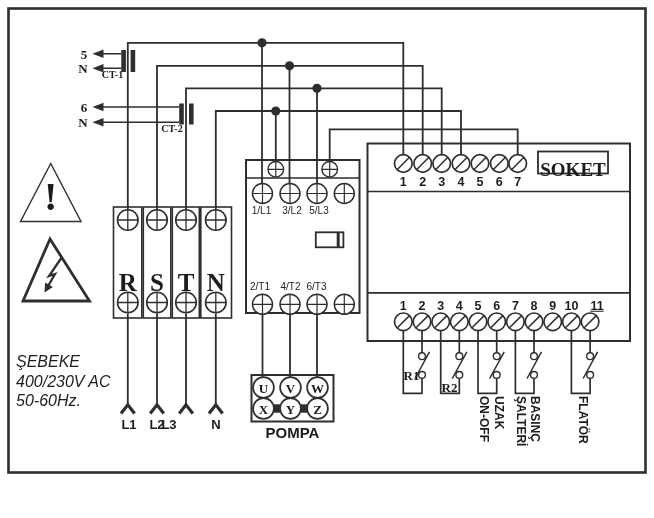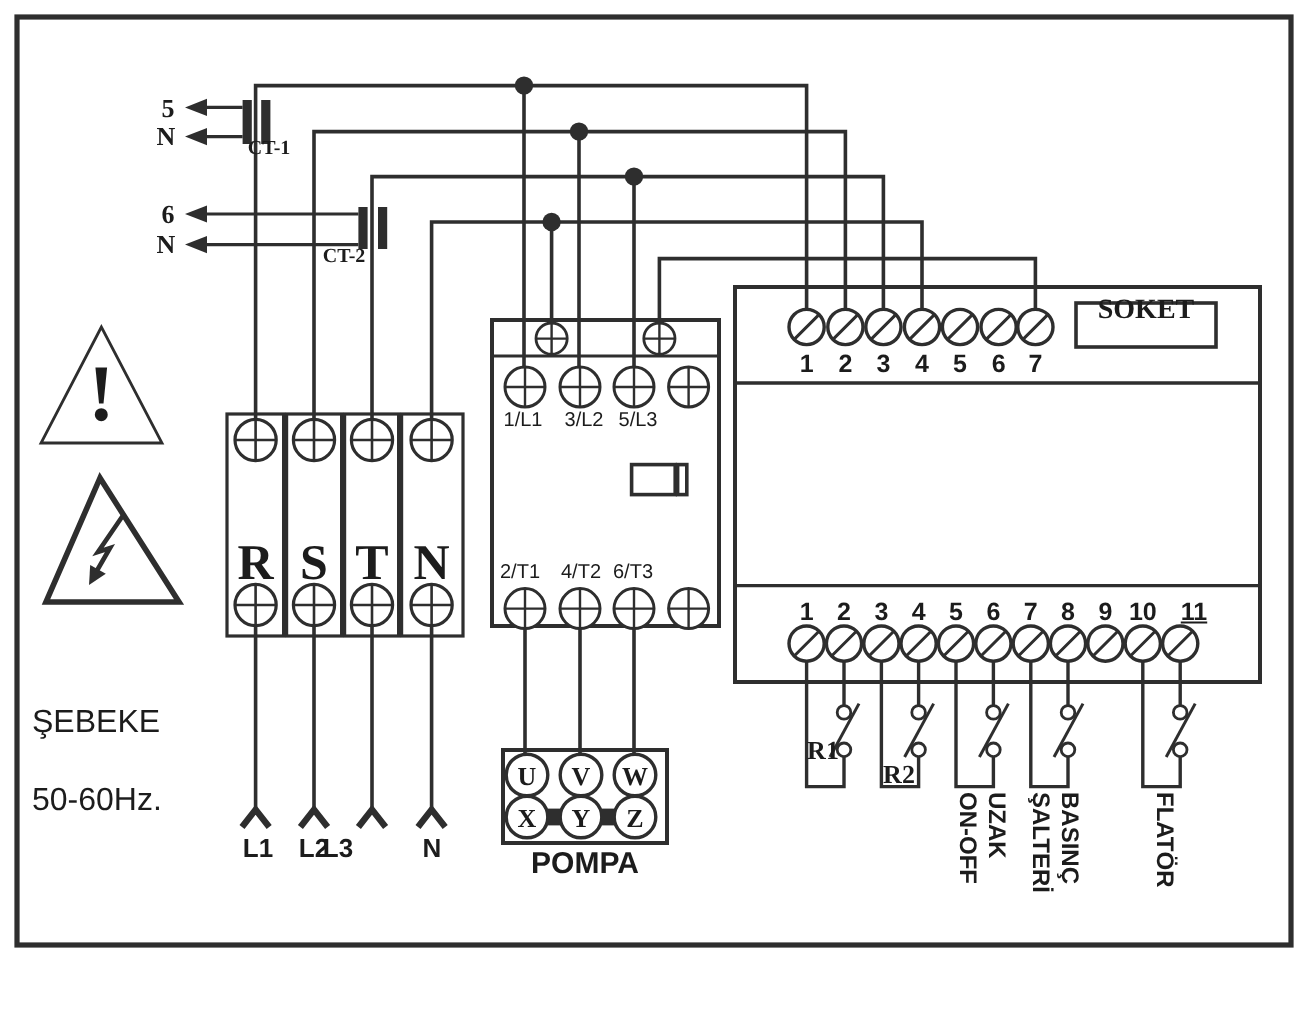--- a/index.html
+++ b/index.html
@@ -2,21 +2,21 @@
 <html><head>
 <meta charset="utf-8">
 <style>
   html,body{margin:0;padding:0;background:#fff;}
   #stage{
     position:relative;width:654px;height:518px;background:#fff;
     font-family:"Liberation Sans",sans-serif;color:#1c1c1c;overflow:hidden;
   }
   svg{position:absolute;left:0;top:0;}
   .t{position:absolute;transform:translate(-50%,-50%);white-space:nowrap;line-height:1;}
-  .tl{position:absolute;white-space:nowrap;line-height:1;}
+  .tl{position:absolute;white-space:nowrap;line-height:1;font-style:italic;}
   .serif{font-family:"Liberation Serif",serif;}
   .b{font-weight:bold;}
   .phase{font-size:25px;font-weight:bold;font-family:"Liberation Serif",serif;}
   .ctlead{font-size:13px;font-weight:bold;font-family:"Liberation Serif",serif;}
   .ctname{font-size:10px;font-weight:bold;font-family:"Liberation Serif",serif;}
   .tnum{font-size:12.5px;font-weight:bold;}
   .contlbl{font-size:10px;}
   .linelbl{font-size:13px;font-weight:bold;}
   .pumplet{font-size:13px;font-weight:bold;font-family:"Liberation Serif",serif;}
   .relaylbl{font-size:13px;font-weight:bold;font-family:"Liberation Serif",serif;}
@@ -242,26 +242,27 @@
         <circle cx="590.1" cy="374.9" r="3.4" fill="#fff" stroke-width="1.4"></circle>
       </g>
     </g>
   </g>
 </svg>
 
 <div class="t bang" style="left:50.7px;top:197px;">!</div>
 
 <div class="t ctlead" style="left:84px;top:53.5px;">5</div>
 <div class="t ctlead" style="left:83px;top:68px;">N</div>
-<div class="t ctname" style="left:112.5px;top:75px;margin-left:22px;">CT-1</div>
+<div class="t ctname" style="left:112.5px;top:75px;">CT-1</div>
 <div class="t ctlead" style="left:84px;top:106.5px;">6</div>
 <div class="t ctlead" style="left:83px;top:122px;">N</div>
 <div class="t ctname" style="left:172px;top:129px;">CT-2</div>
 
 <div class="tl supply" style="left:16px;top:352px;">ŞEBEKE</div>
+<div class="tl supply" style="left:16px;top:371.5px;">400/230V AC</div>
 <div class="tl supply" style="left:16px;top:390.5px;">50-60Hz.</div>
 
 <div class="t phase" style="left:127.8px;top:282px;">R</div>
 <div class="t phase" style="left:157px;top:282px;">S</div>
 <div class="t phase" style="left:186px;top:282px;">T</div>
 <div class="t phase" style="left:215.8px;top:282px;">N</div>
 
 <div class="t linelbl" style="left:129px;top:424px;">L1</div>
 <div class="t linelbl" style="left:157px;top:424px;">L2</div>
 <div class="t linelbl" style="left:169px;top:424px;">L3</div>
@@ -283,21 +284,21 @@
 <div class="t b" style="left:292.5px;top:431.5px;font-size:15px;">POMPA</div>
 
 <div class="t tnum" style="left:403.3px;top:181.5px;">1</div>
 <div class="t tnum" style="left:422.7px;top:181.5px;">2</div>
 <div class="t tnum" style="left:441.7px;top:181.5px;">3</div>
 <div class="t tnum" style="left:461px;top:181.5px;">4</div>
 <div class="t tnum" style="left:480px;top:181.5px;">5</div>
 <div class="t tnum" style="left:499.3px;top:181.5px;">6</div>
 <div class="t tnum" style="left:517.7px;top:181.5px;">7</div>
 
-<div class="t serif b" style="left:573px;top:156px;font-size:14px;">SOKET</div>
+<div class="t serif b" style="left:573px;top:169px;font-size:19px;">SOKET</div>
 
 <div class="t tnum" style="left:403.3px;top:305.5px;">1</div>
 <div class="t tnum" style="left:422px;top:305.5px;">2</div>
 <div class="t tnum" style="left:440.7px;top:305.5px;">3</div>
 <div class="t tnum" style="left:459.3px;top:305.5px;">4</div>
 <div class="t tnum" style="left:478px;top:305.5px;">5</div>
 <div class="t tnum" style="left:496.7px;top:305.5px;">6</div>
 <div class="t tnum" style="left:515.4px;top:305.5px;">7</div>
 <div class="t tnum" style="left:534px;top:305.5px;">8</div>
 <div class="t tnum" style="left:552.7px;top:305.5px;">9</div>

